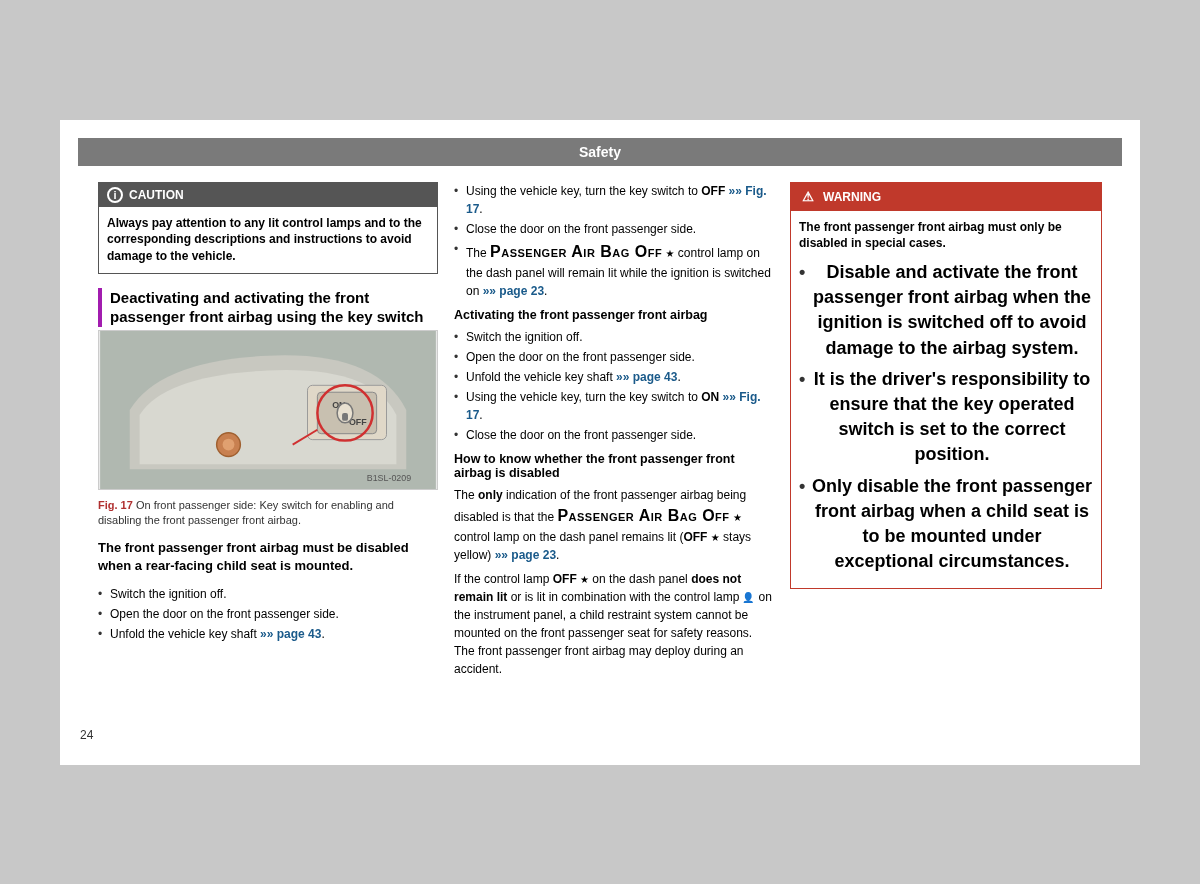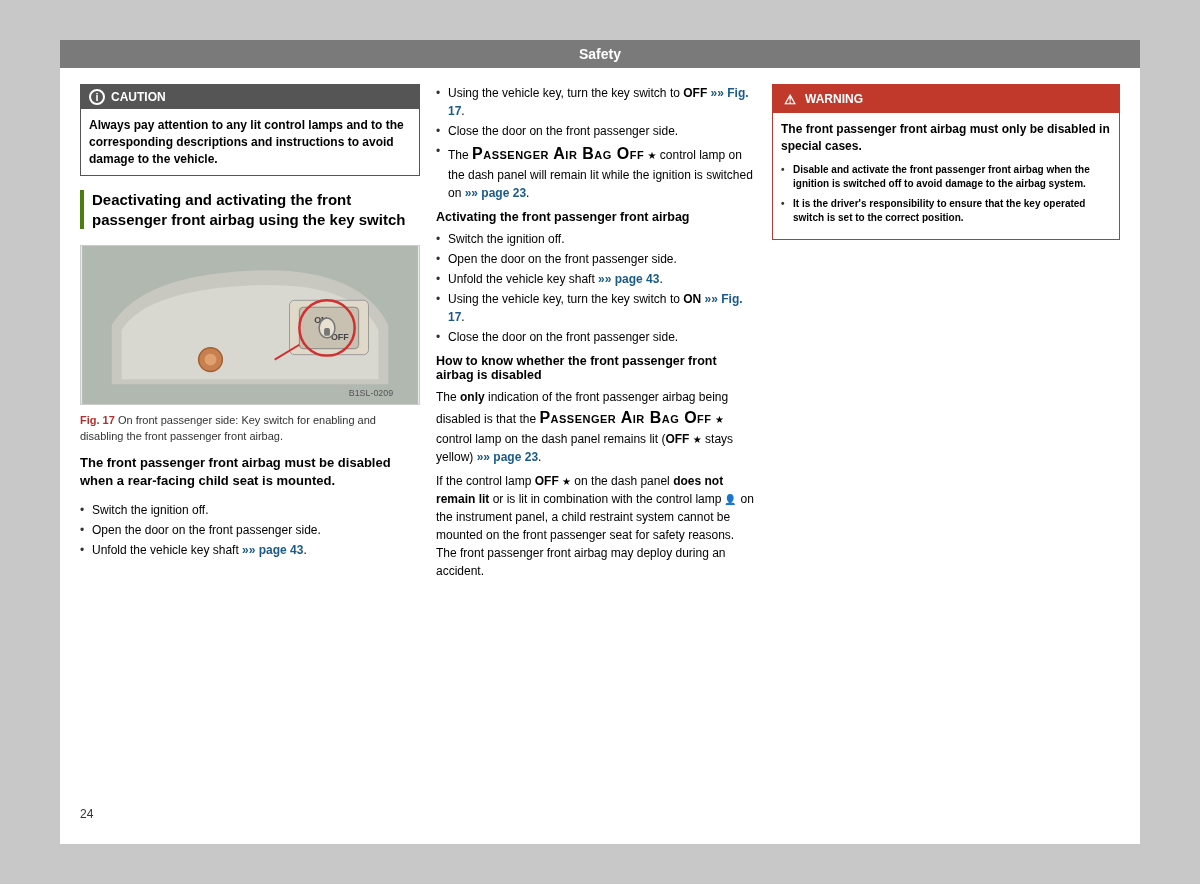--- a/index.html
+++ b/index.html
@@ -8,24 +8,24 @@
       height: 884px;
       background: #c8c8c8;
       display: flex;
       align-items: center;
       justify-content: center;
       font-family: Arial, sans-serif;
       font-size: 13px;
     }
     .page {
       width: 1080px;
-      height: 804px;
+      height: 645px;
       background: #fff;
       position: relative;
-      padding: 0;
+      padding: 18px;
     }
     .header-bar {
       background: #7a7a7a;
       color: #fff;
       text-align: center;
       padding: 6px 0;
       font-weight: bold;
       font-size: 14px;
     }
     .content {
@@ -79,23 +79,23 @@
     }
     .caution-body {
       padding: 8px;
       font-size: 12px;
       line-height: 1.4;
       font-weight: bold;
     }
 
     
     .section-heading {
-      border-left: 4px solid #4d7c0f;
+      border-left: 4px solid #a21caf;
       padding-left: 8px;
-      margin-bottom: 16px;
+      margin-bottom: 3px;
     }
     .section-heading h2 {
       font-size: 15px;
       font-weight: bold;
       line-height: 1.3;
     }
 
     
     .image-area {
       background: #e8e8e8;
@@ -197,24 +197,25 @@
     .warning-body {
       padding: 8px;
     }
     .warning-bold-intro {
       font-weight: bold;
       font-size: 12px;
       line-height: 1.4;
       margin-bottom: 8px;
     }
     .warning-body .bullet-list li {
-      font-size: 10px;
+      font-size: 18px;
       font-weight: bold;
       line-height: 1.4;
       margin-bottom: 6px;
+      text-align: center;
     }
 
     .page-number {
       position: absolute;
       bottom: 23px;
       left: 20px;
       font-size: 12px;
       color: #333;
     }
 
@@ -347,20 +348,21 @@
           <span class="warning-icon">⚠</span>
           <span>WARNING</span>
         </div>
         <div class="warning-body">
           <p class="warning-bold-intro">
             <span>The front passenger front airbag must only be disabled in special cases.</span>
           </p>
           <ul class="bullet-list">
             <li><span>Disable and activate the front passenger front airbag when the ignition is switched off to avoid damage to the airbag system.</span></li>
             <li><span>It is the driver's responsibility to ensure that the key operated switch is set to the correct position.</span></li>
+            <li><span>Only disable the front passenger front airbag when a child seat is to be mounted under exceptional circumstances.</span></li>
           </ul>
         </div>
       </div>
 
     </div>
 
   </div>
 
   <div class="page-number">
     <span>24</span>

